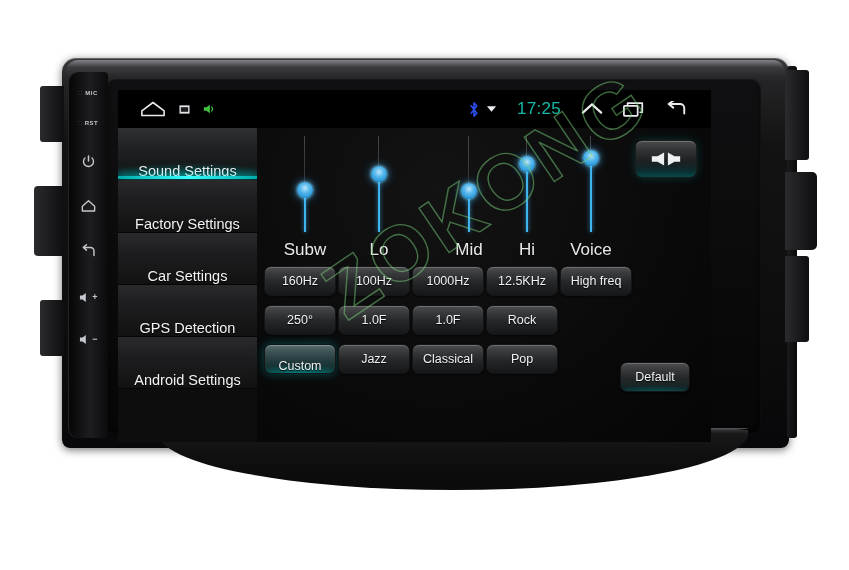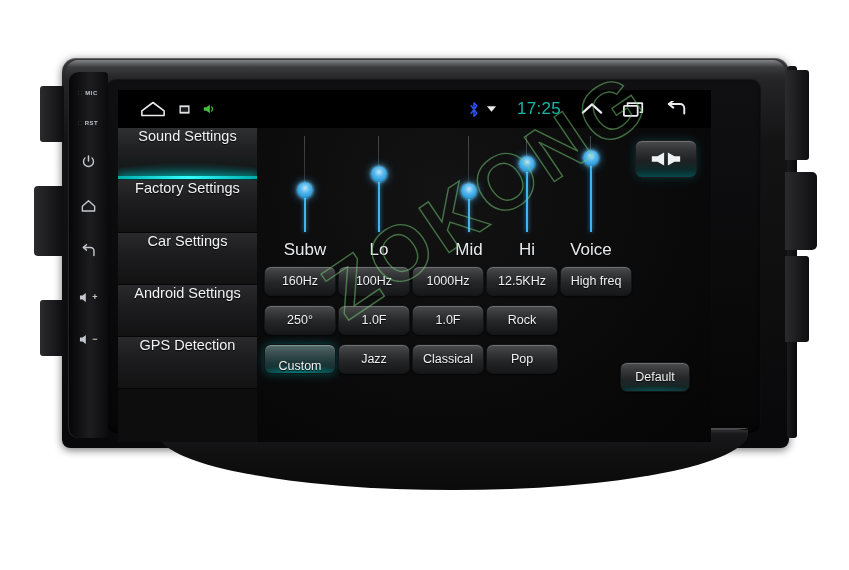--- a/index.html
+++ b/index.html
@@ -117,21 +117,21 @@
   .sb-ico { display: flex; align-items: center; justify-content: center; }
 
   
   .sidebar {
     position: absolute; left: 0; top: 38px; width: 139px; height: 314px;
     background: #0d0d0e;
   }
   .menu-item {
     position: relative;
     height: 52.3px;
-    display: flex; align-items: flex-start; justify-content: center;
+    display: flex; align-items: flex-end; justify-content: center;
     color: #f2f3f5;
     font-size: 14.5px;
     background: linear-gradient(180deg,#2a2a2c 0%,#1d1d1f 40%,#121213 100%);
     border-bottom: 1px solid #050506;
     text-shadow: 0 1px 1px rgba(0,0,0,.9);
   }
   .menu-item.selected {
     background:
       radial-gradient(ellipse 120% 70% at 50% 118%, rgba(0,225,215,.85) 0%, rgba(0,150,150,.35) 45%, rgba(0,0,0,0) 72%),
       linear-gradient(180deg,#2f3031 0%,#1f2021 42%,#0e1415 100%);
@@ -350,24 +350,24 @@
     <div class="menu-item selected">
       <span>Sound Settings</span>
     </div>
     <div class="menu-item">
       <span>Factory Settings</span>
     </div>
     <div class="menu-item">
       <span>Car Settings</span>
     </div>
     <div class="menu-item">
+      <span>GPS Detection</span>
+    </div>
+    <div class="menu-item">
       <span>Android Settings</span>
-    </div>
-    <div class="menu-item">
-      <span>GPS Detection</span>
     </div>
   </div>
 
   <div class="content">
 
     <div class="eq-area">
 
       <div class="slider" style="left:17px;">
         <div class="track"></div>
         <div class="fill" style="top:54px;height:42px;"></div>

